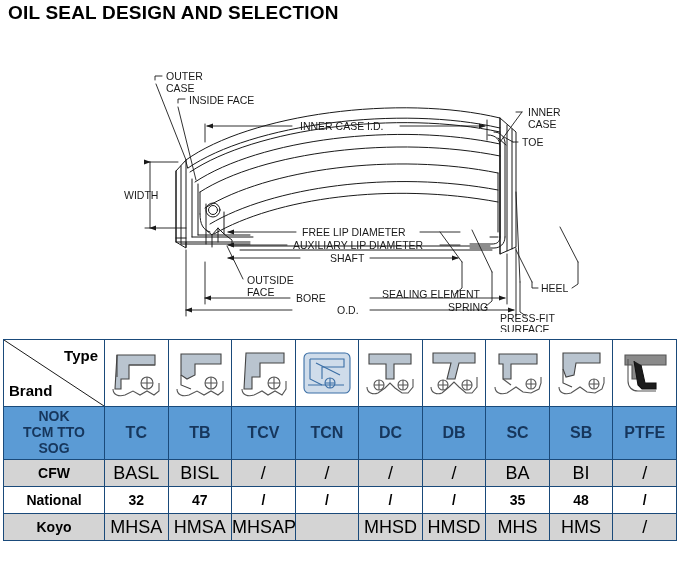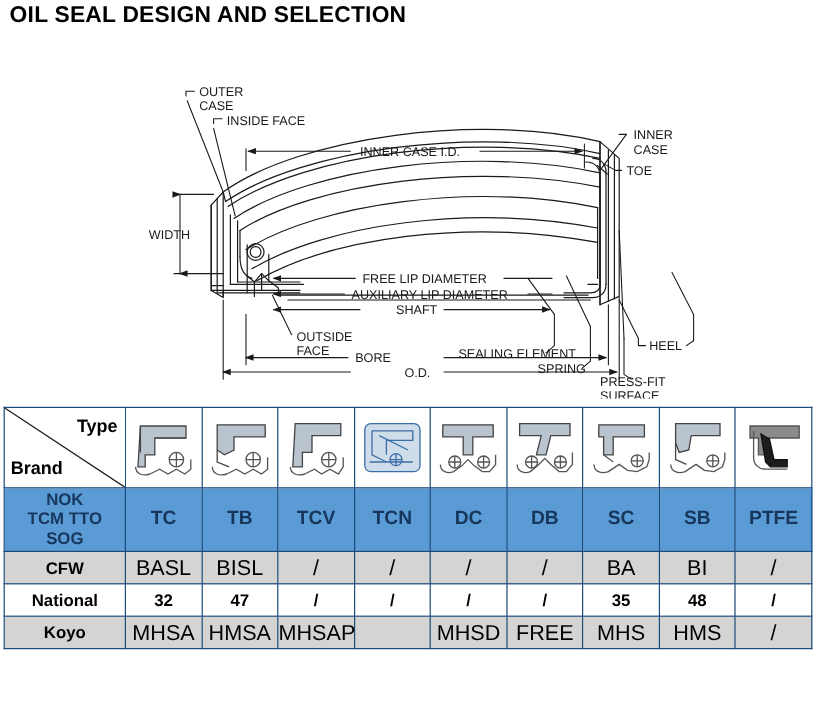--- a/index.html
+++ b/index.html
@@ -436,21 +436,21 @@
           <td>/</td>
         </tr>
 
         <tr class="row-grey">
           <td class="brandname">Koyo</td>
           <td>MHSA</td>
           <td>HMSA</td>
           <td>MHSAP</td>
           <td></td>
           <td>MHSD</td>
-          <td>FREE</td>
+          <td>HMSD</td>
           <td>MHS</td>
           <td>HMS</td>
           <td>/</td>
         </tr>
       </tbody>
     </table>
   </div>
 
 </div>
 

